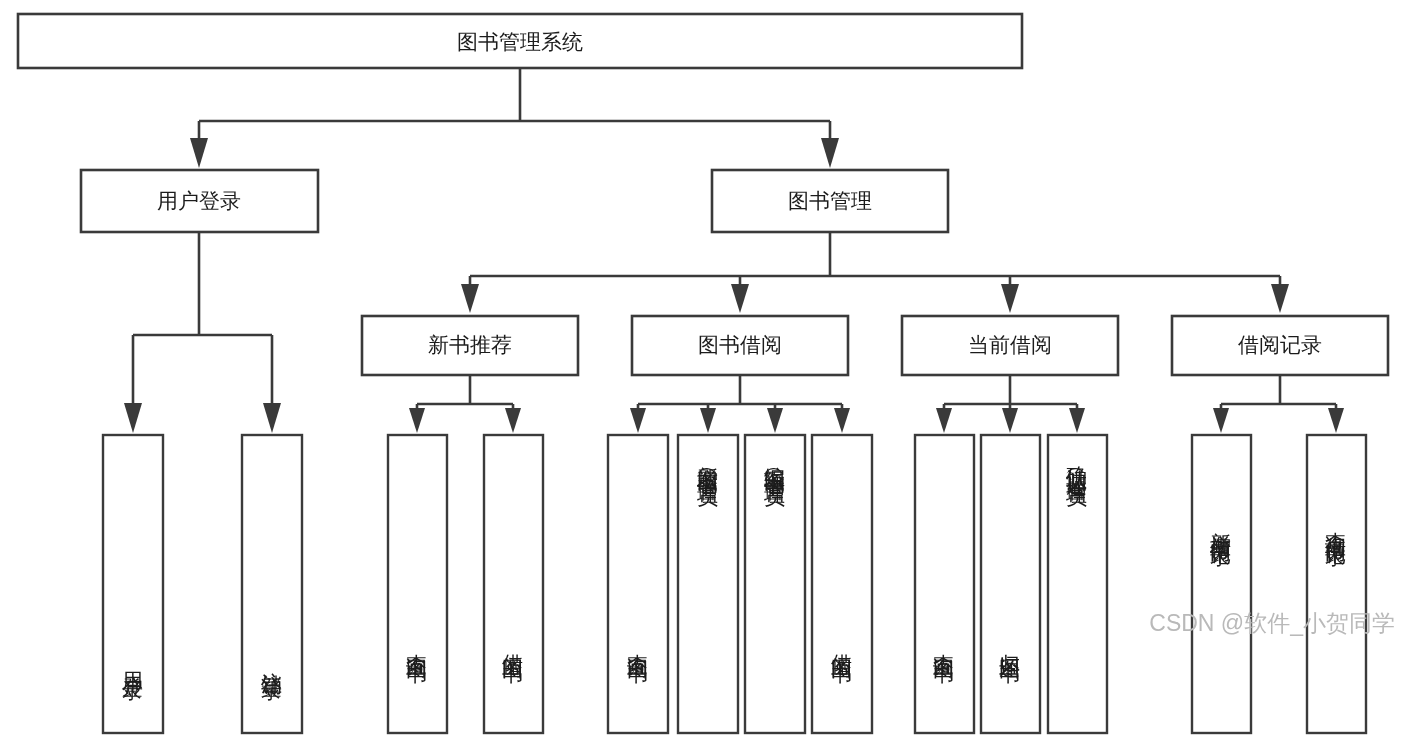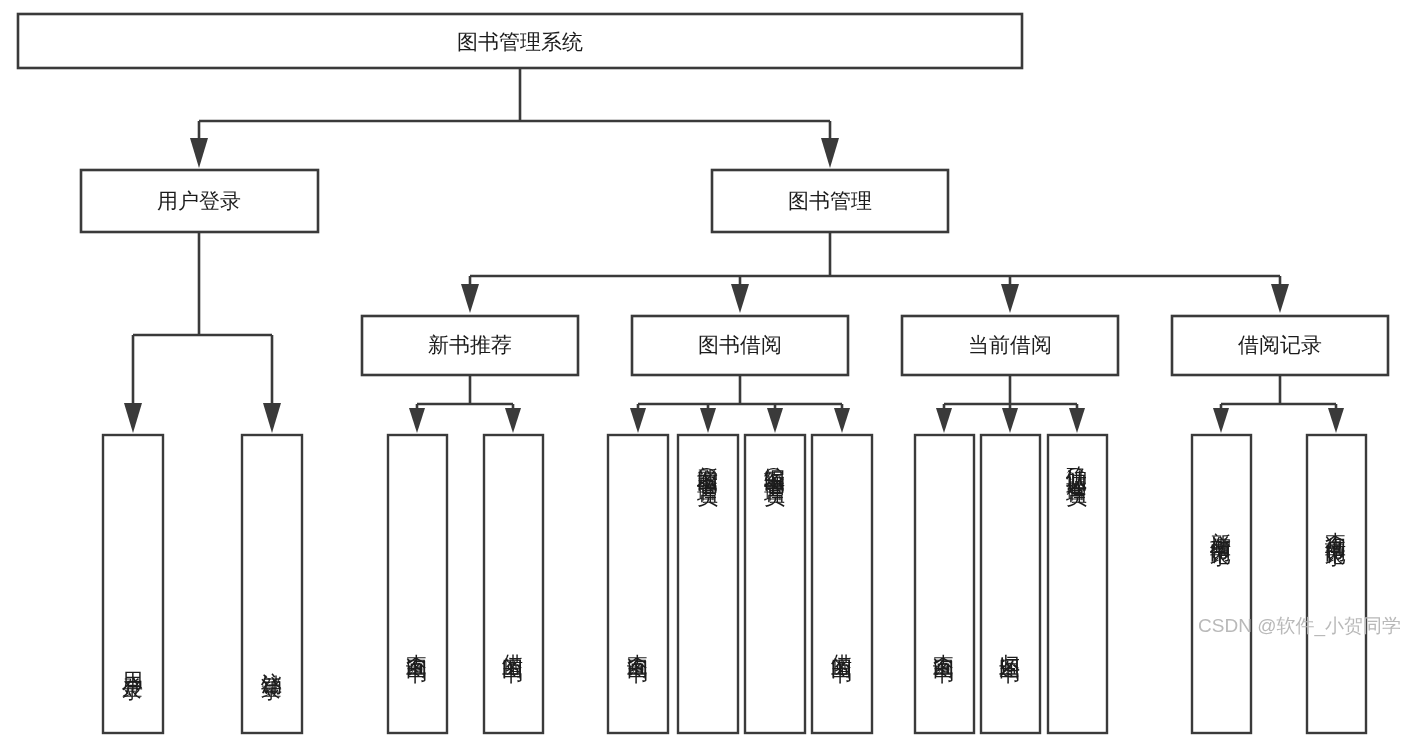--- a/index.html
+++ b/index.html
@@ -52,24 +52,24 @@
   .leaf-label {
     font-family: "Liberation Sans", "DejaVu Sans", sans-serif;
     font-size: 21px;
     fill: #1c1c1c;
     writing-mode: vertical-rl;
     text-orientation: upright;
     letter-spacing: 3px;
   }
   .watermark {
     position: absolute;
-    right: 4px;
+    right: 10px;
     bottom: 6px;
     font-family: "Liberation Sans", "DejaVu Sans", sans-serif;
-    font-size: 19px;
+    font-size: 23px;
     color: #b9b9b9;
     white-space: nowrap;
     user-select: none;
   }
 </style>
 </head>
 <body>
 
 <div id="chart-root">
   <svg width="1405" height="747" viewBox="0 0 1405 747" xmlns="http://www.w3.org/2000/svg">

